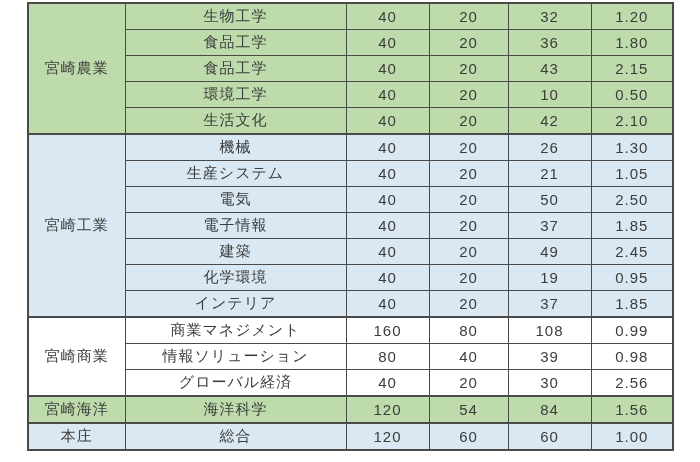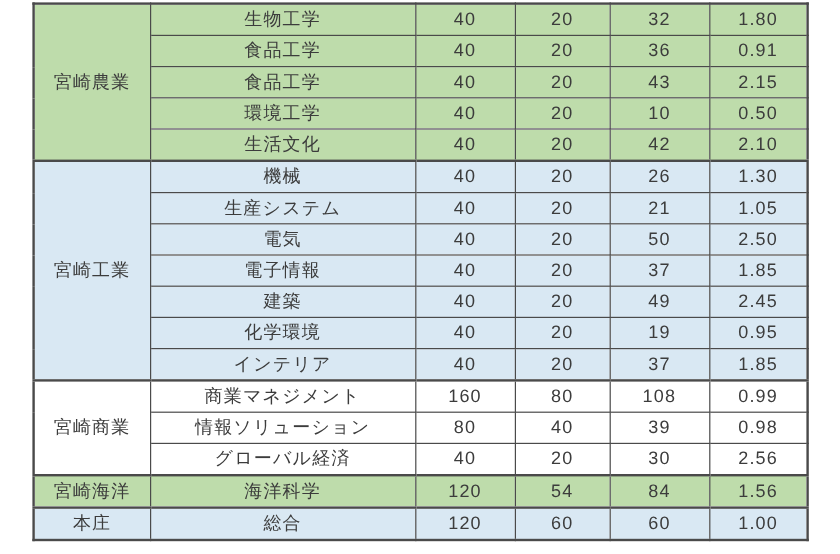--- a/index.html
+++ b/index.html
@@ -54,28 +54,28 @@
       <col style="width:82px">
     </colgroup>
     <tbody>
 
       <tr class="tg">
         <td class="school" rowspan="5">宮崎農業</td>
         <td class="dept">生物工学</td>
         <td class="num">40</td>
         <td class="num">20</td>
         <td class="num">32</td>
-        <td class="num">1.80</td>
+        <td class="num">1.20</td>
       </tr>
       <tr class="tg">
         <td class="dept">食品工学</td>
         <td class="num">40</td>
         <td class="num">20</td>
         <td class="num">36</td>
-        <td class="num">0.91</td>
+        <td class="num">1.80</td>
       </tr>
       <tr class="tg">
         <td class="dept">食品工学</td>
         <td class="num">40</td>
         <td class="num">20</td>
         <td class="num">43</td>
         <td class="num">2.15</td>
       </tr>
       <tr class="tg">
         <td class="dept">環境工学</td>

